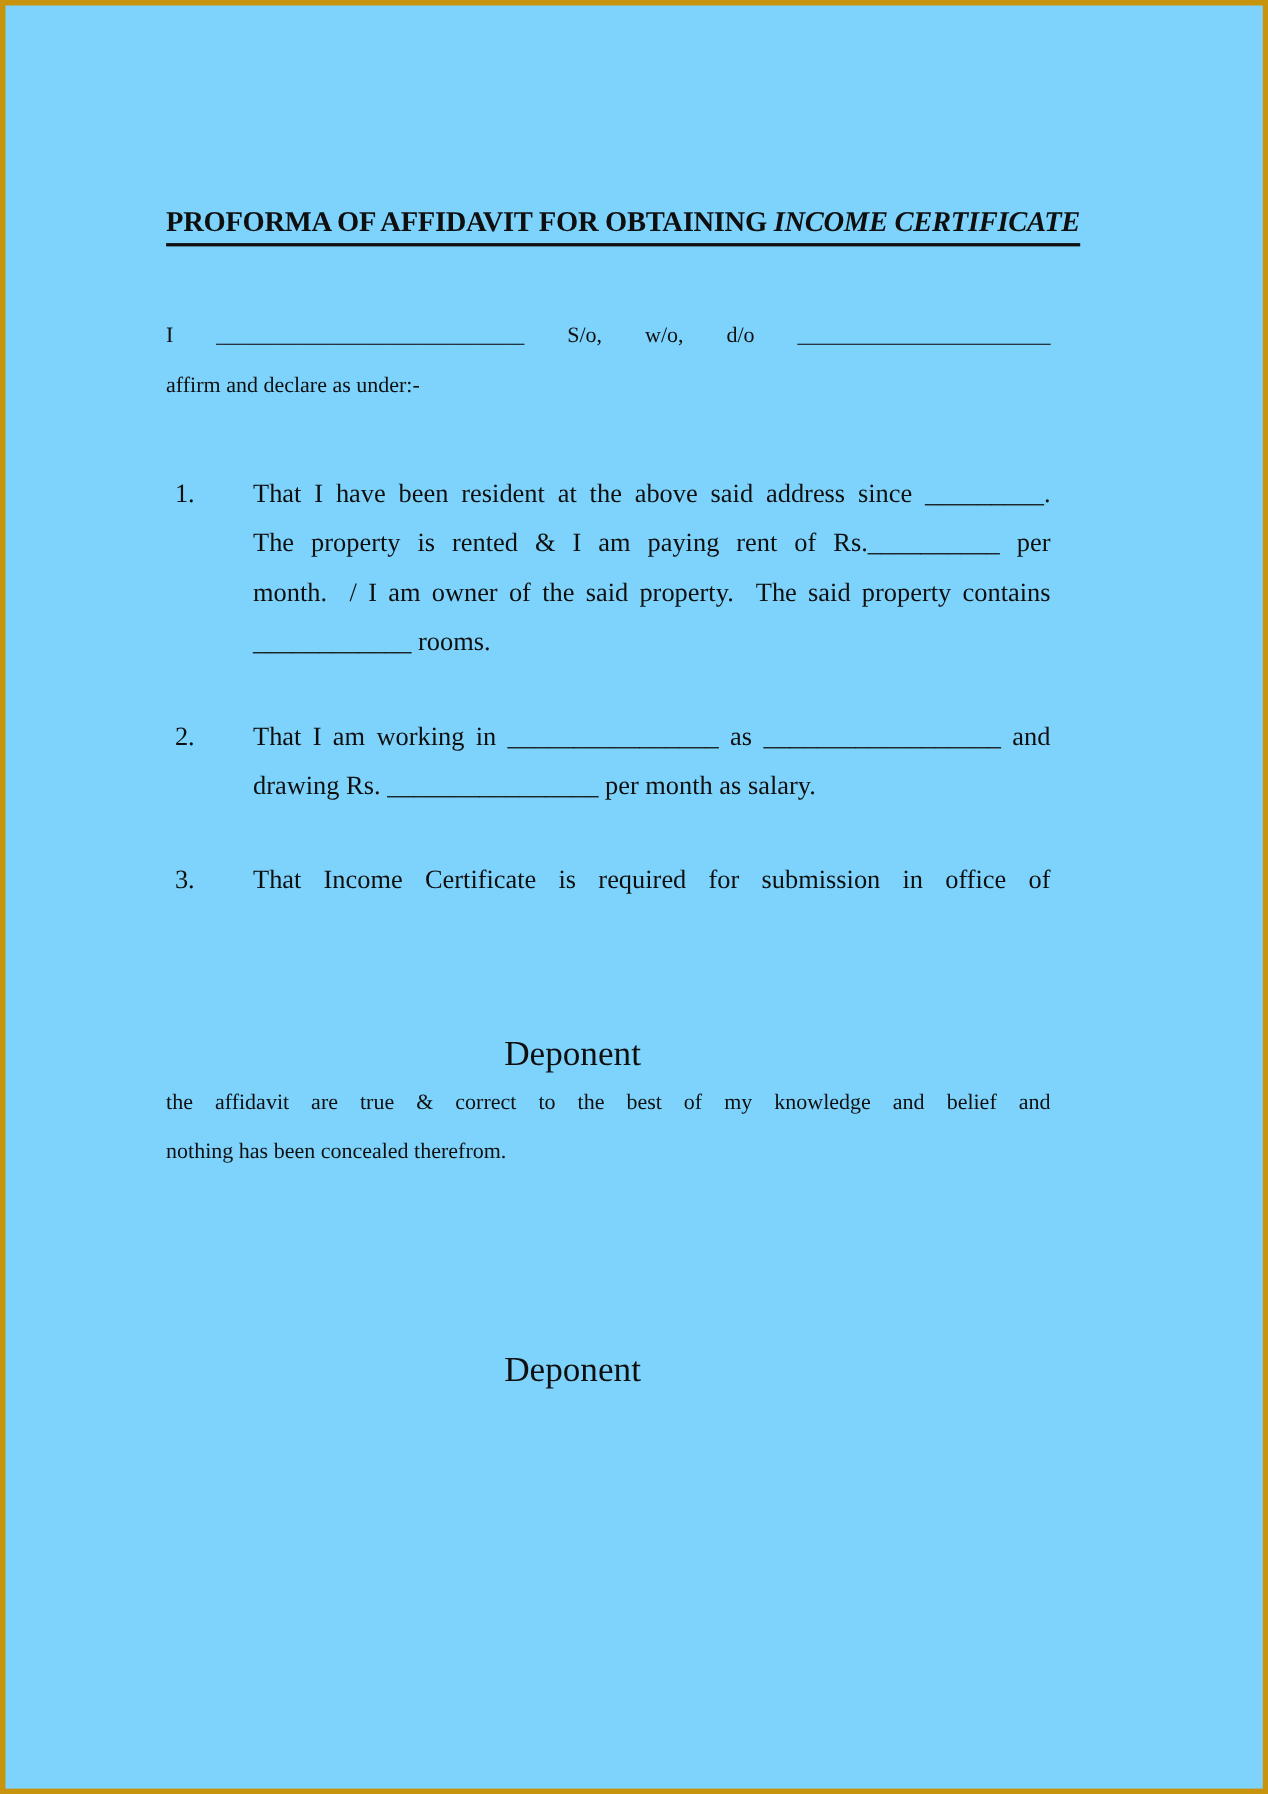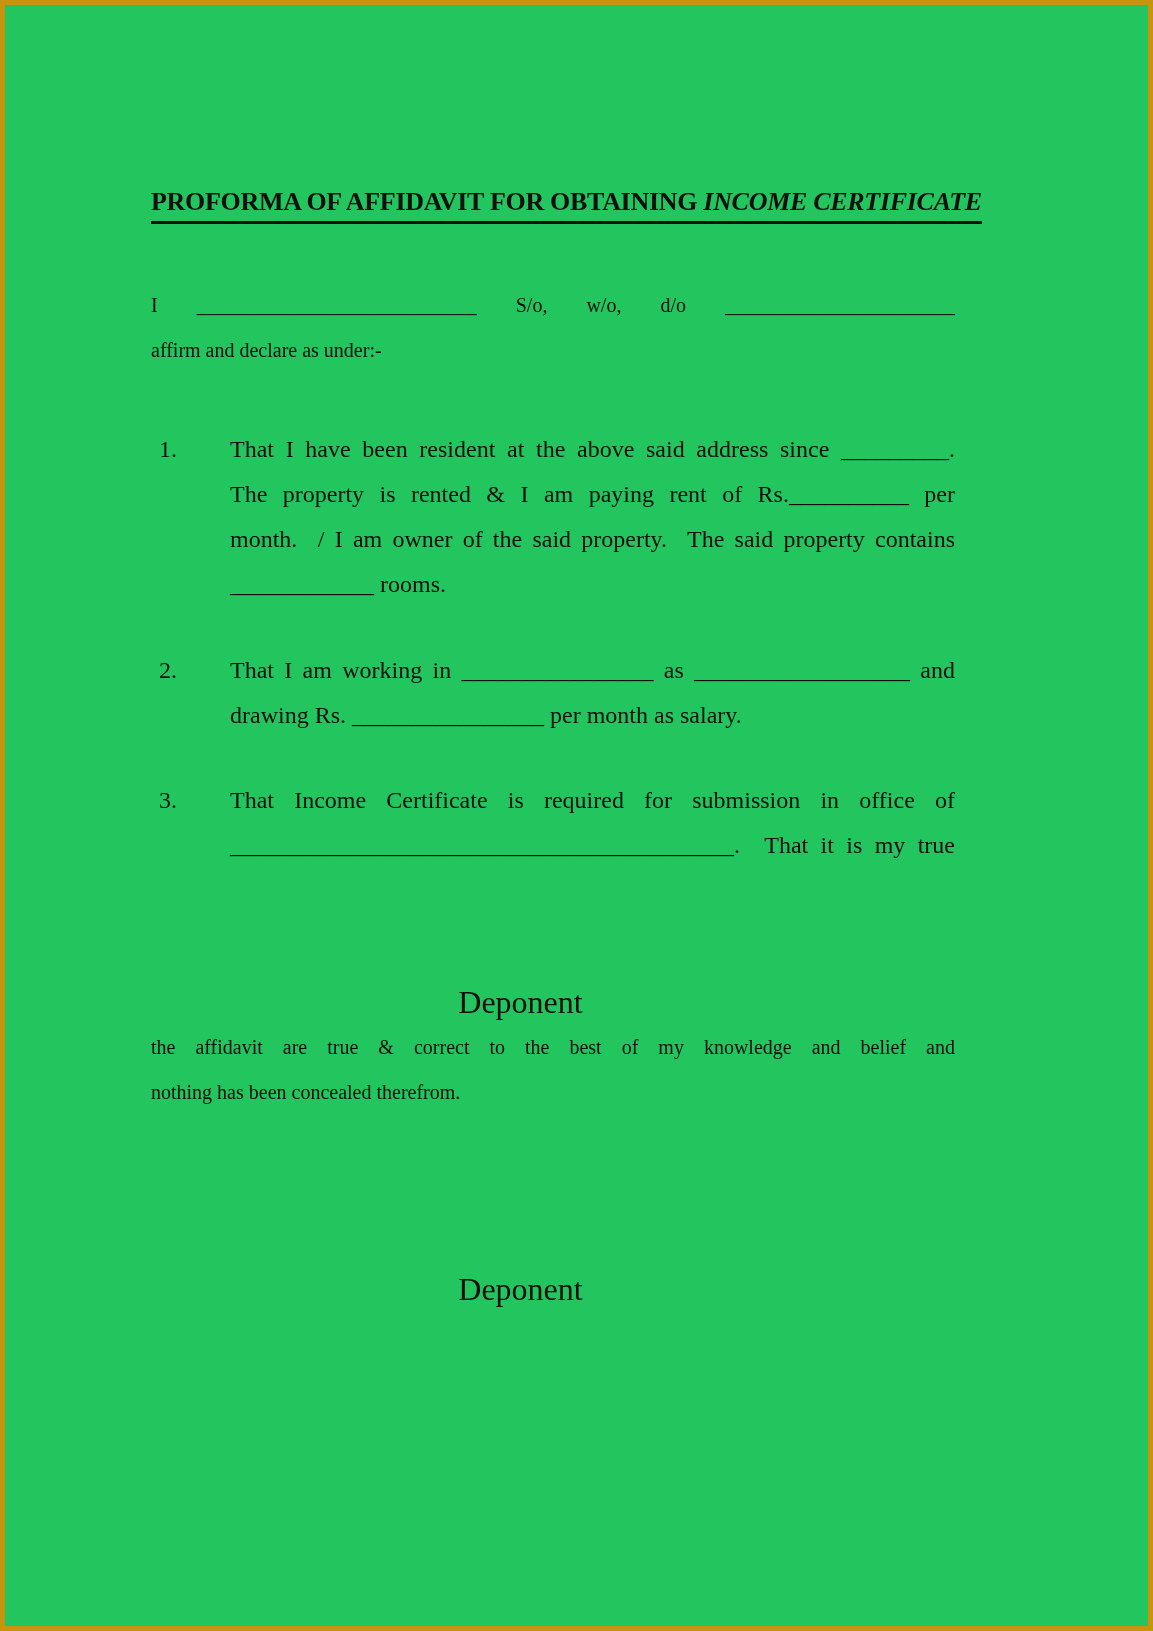--- a/index.html
+++ b/index.html
@@ -1,21 +1,21 @@
 <!DOCTYPE html>
 <html><head>
 <meta charset="utf-8">
 <style>
   html, body { margin: 0; padding: 0; background: #ffffff; }
   .page {
     position: relative;
     width: 1153px;
     height: 1631px;
     box-sizing: border-box;
-    background: #22c55e;
+    background: #7dd3fc;
     border: 5px solid #c9940d;
     font-family: "Liberation Serif", "DejaVu Serif", serif;
     color: #0f0f0f;
     overflow: hidden;
   }
   .doc {
     box-sizing: border-box;
     width: 100%;
     height: 100%;
     padding-left: 146px;  
@@ -91,21 +91,20 @@
       <div class="body">
         <div class="line just">That I am working in ________________ as __________________ and</div>
         <div class="line">drawing Rs. ________________ per month as salary.</div>
       </div>
     </div>
 
     <div class="clause clause-3">
       <div class="num">3.</div>
       <div class="body">
         <div class="line just">That Income Certificate is required for submission in office of</div>
-        <div class="line just">__________________________________________.  That it is my true</div>
       </div>
     </div>
 
     <div class="deponent deponent-1">Deponent</div>
 
     <div class="para verification">
       <div class="line just">the affidavit are true &amp; correct to the best of my knowledge and belief and</div>
       <div class="line">nothing has been concealed therefrom.</div>
     </div>
 

